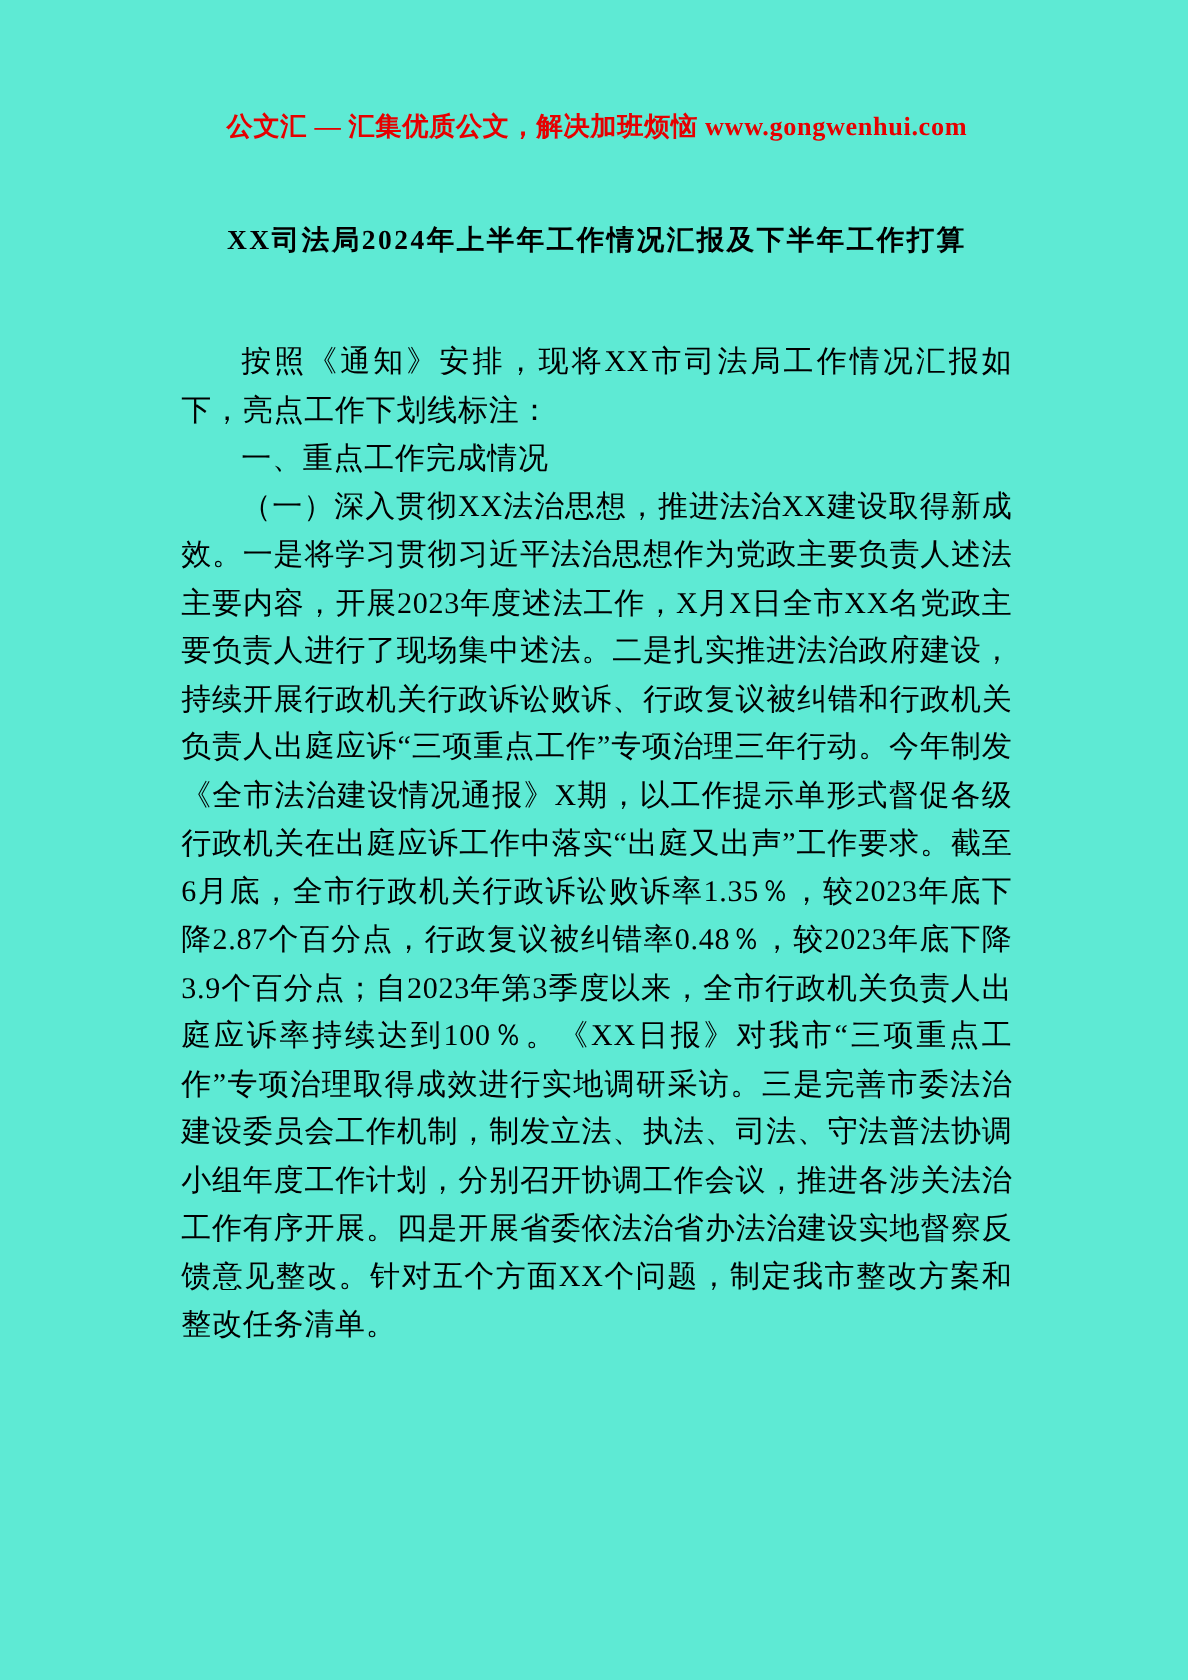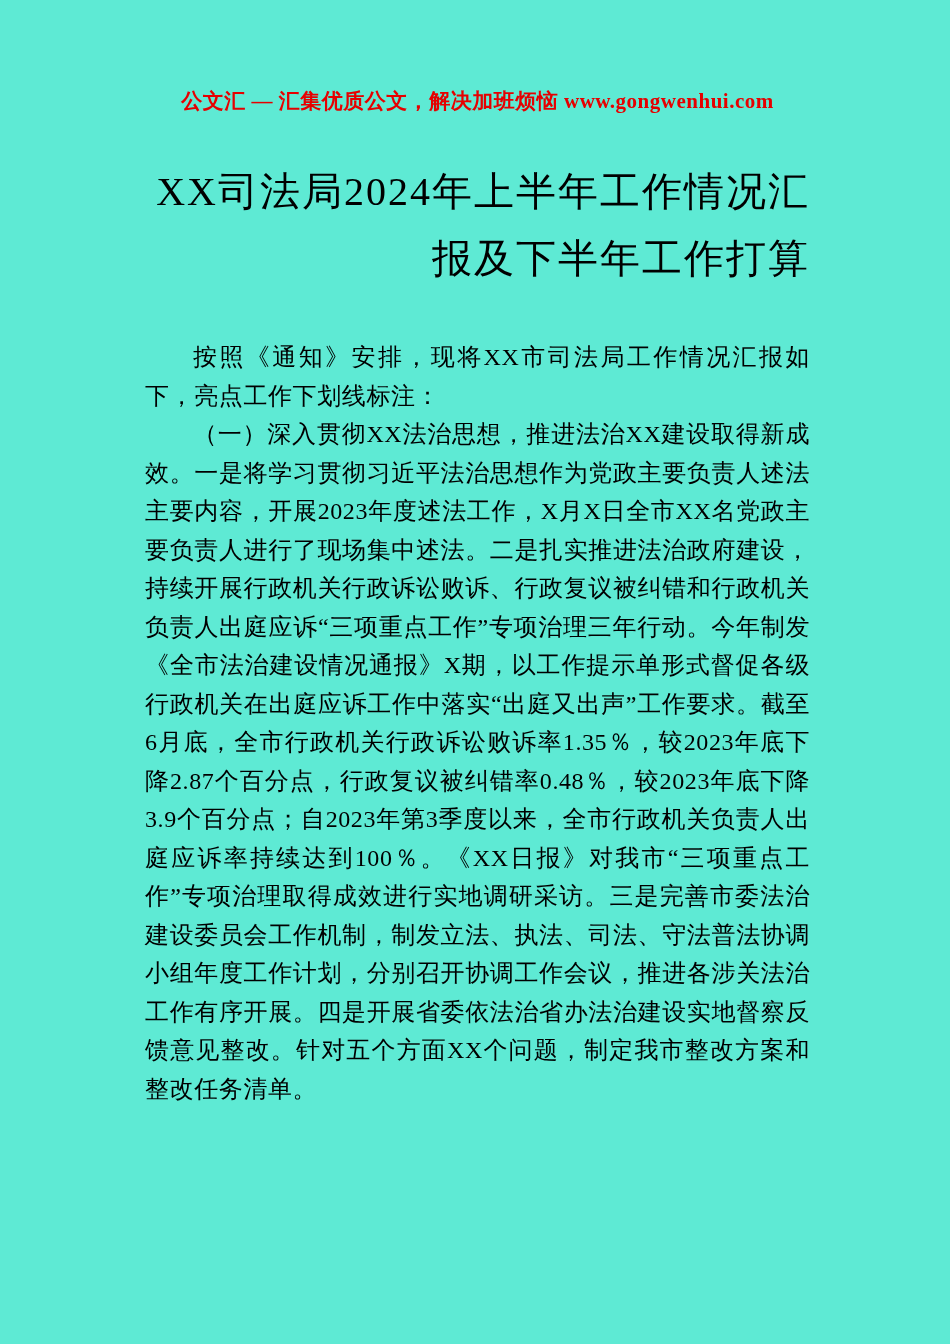--- a/index.html
+++ b/index.html
@@ -20,23 +20,23 @@
     }
     .promo-banner {
       text-align: center;
       font-weight: bold;
       font-size: 21px;
       letter-spacing: 0.5px;
       line-height: 30px;
       white-space: nowrap;
     }
     .doc-title {
-      font-size: 40px;
-      font-weight: normal;
-      text-align: right;
+      font-size: 22px;
+      font-weight: bold;
+      text-align: center;
       line-height: 67px;
       letter-spacing: 2px;
       margin: 42px 0 46px 0;
     }
     .doc-body p {
       margin: 0;
       font-size: 24px;
       line-height: 38.5px;
       letter-spacing: 0.6px;
       text-align: justify;
@@ -48,16 +48,17 @@
 <body>
 
 <div class="page">
 
   <div class="promo-banner" style="color: rgb(230, 0, 0);">公文汇 — 汇集优质公文，解决加班烦恼 www.gongwenhui.com</div>
 
   <h1 class="doc-title">XX司法局2024年上半年工作情况汇报及下半年工作打算</h1>
 
   <div class="doc-body">
     <p>按照《通知》安排，现将XX市司法局工作情况汇报如下，亮点工作下划线标注：</p>
+    <p>一、重点工作完成情况</p>
     <p>（一）深入贯彻XX法治思想，推进法治XX建设取得新成效。一是将学习贯彻习近平法治思想作为党政主要负责人述法主要内容，开展2023年度述法工作，X月X日全市XX名党政主要负责人进行了现场集中述法。二是扎实推进法治政府建设，持续开展行政机关行政诉讼败诉、行政复议被纠错和行政机关负责人出庭应诉“三项重点工作”专项治理三年行动。今年制发《全市法治建设情况通报》X期，以工作提示单形式督促各级行政机关在出庭应诉工作中落实“出庭又出声”工作要求。截至6月底，全市行政机关行政诉讼败诉率1.35％，较2023年底下降2.87个百分点，行政复议被纠错率0.48％，较2023年底下降3.9个百分点；自2023年第3季度以来，全市行政机关负责人出庭应诉率持续达到100％。《XX日报》对我市“三项重点工作”专项治理取得成效进行实地调研采访。三是完善市委法治建设委员会工作机制，制发立法、执法、司法、守法普法协调小组年度工作计划，分别召开协调工作会议，推进各涉关法治工作有序开展。四是开展省委依法治省办法治建设实地督察反馈意见整改。针对五个方面XX个问题，制定我市整改方案和整改任务清单。</p>
   </div>
 
 </div>
 
 </body></html>

